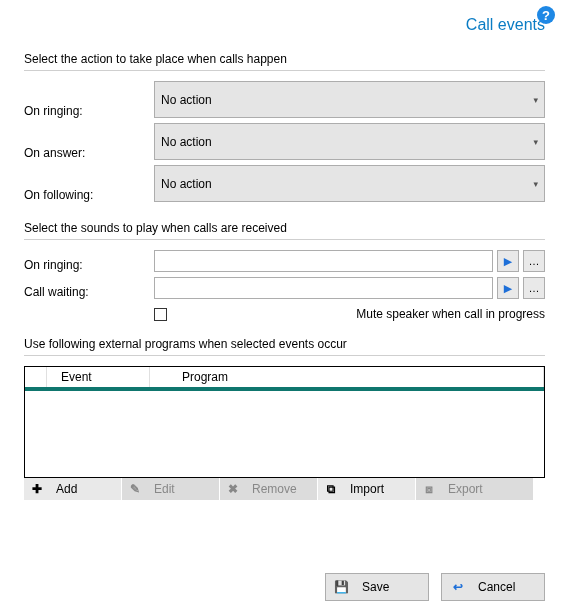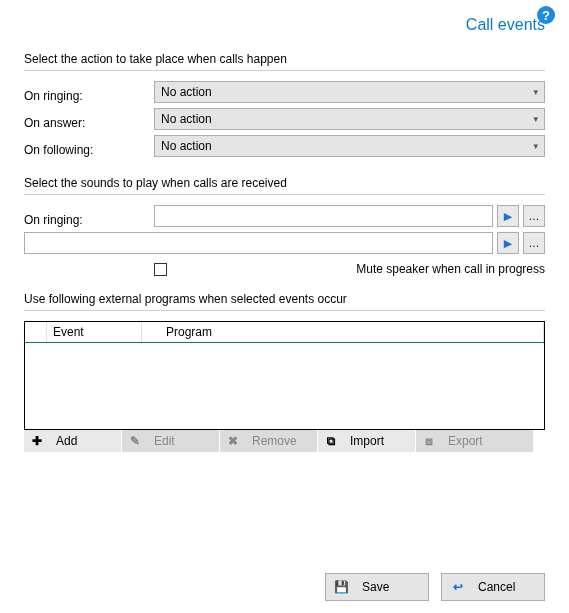--- a/index.html
+++ b/index.html
@@ -22,21 +22,21 @@
   }
   h1.title { color: #0a7cc4; font-size: 16px; font-weight: 400; margin: 6px 0 18px 0; text-align: right; }
   .section-label { font-size: 12px; margin-bottom: 4px; }
   hr.sep { border: none; border-top: 1px solid #cfcfcf; margin: 3px 0 10px 0; }
 
   .row { display: flex; align-items: flex-end; margin: 5px 0; }
   .row .lbl { width: 130px; flex-shrink: 0; }
 
   .select {
     flex: 1;
-    height: 22px;
+    height: 37px;
     background: #e5e5e5;
     border: 1px solid #adadad;
     display: flex; align-items: center; justify-content: space-between;
     padding: 0 6px;
     cursor: pointer;
   }
   .select .chev { font-size: 9px; color: #555; }
 
   .textfield {
     flex: 1;
@@ -57,21 +57,21 @@
   .play { color: #1e6fd8; font-size: 11px; }
 
   .chkrow { margin: 8px 0 4px 130px; display: flex; align-items: center; gap: 16px; justify-content: space-between; }
   .chkbox { width: 13px; height: 13px; border: 1px solid #333; background: #fff; display: inline-block; }
 
   .table {
     border: 1px solid #000;
     background: #fff;
     margin-top: 2px;
   }
-  .table-head { display: flex; border-bottom: 1px solid #0f766e; background: #fff; }
+  .table-head { display: flex; border-bottom: 4px solid #0f766e; background: #fff; gap: 8px; }
   .th-blank { width: 22px; border-right: 1px solid #e0e0e0; height: 20px; }
   .th { padding: 3px 6px; font-size: 12px; border-right: 1px solid #e0e0e0; }
   .th-event { width: 95px; }
   .th-program { flex: 1; margin-left: 18px; }
   .th-param { width: 115px; border-right: none; }
   .table-body { height: 86px; }
 
   .toolbar { display: flex; }
   .tbbtn {
     display: flex; align-items: center; gap: 12px;
@@ -143,20 +143,21 @@
     <div class="lbl">On ringing:</div>
     <input class="textfield" value="" style="">
     <div class="iconbtn">
         <span class="play">▶</span>
       </div>
     <div class="iconbtn">
         <span>…</span>
       </div>
   </div>
   <div class="row">
+    <div class="lbl">Call waiting:</div>
     <input class="textfield" value="" style="">
     <div class="iconbtn">
         <span class="play">▶</span>
       </div>
     <div class="iconbtn">
         <span>…</span>
       </div>
   </div>
 
   <div class="chkrow">

